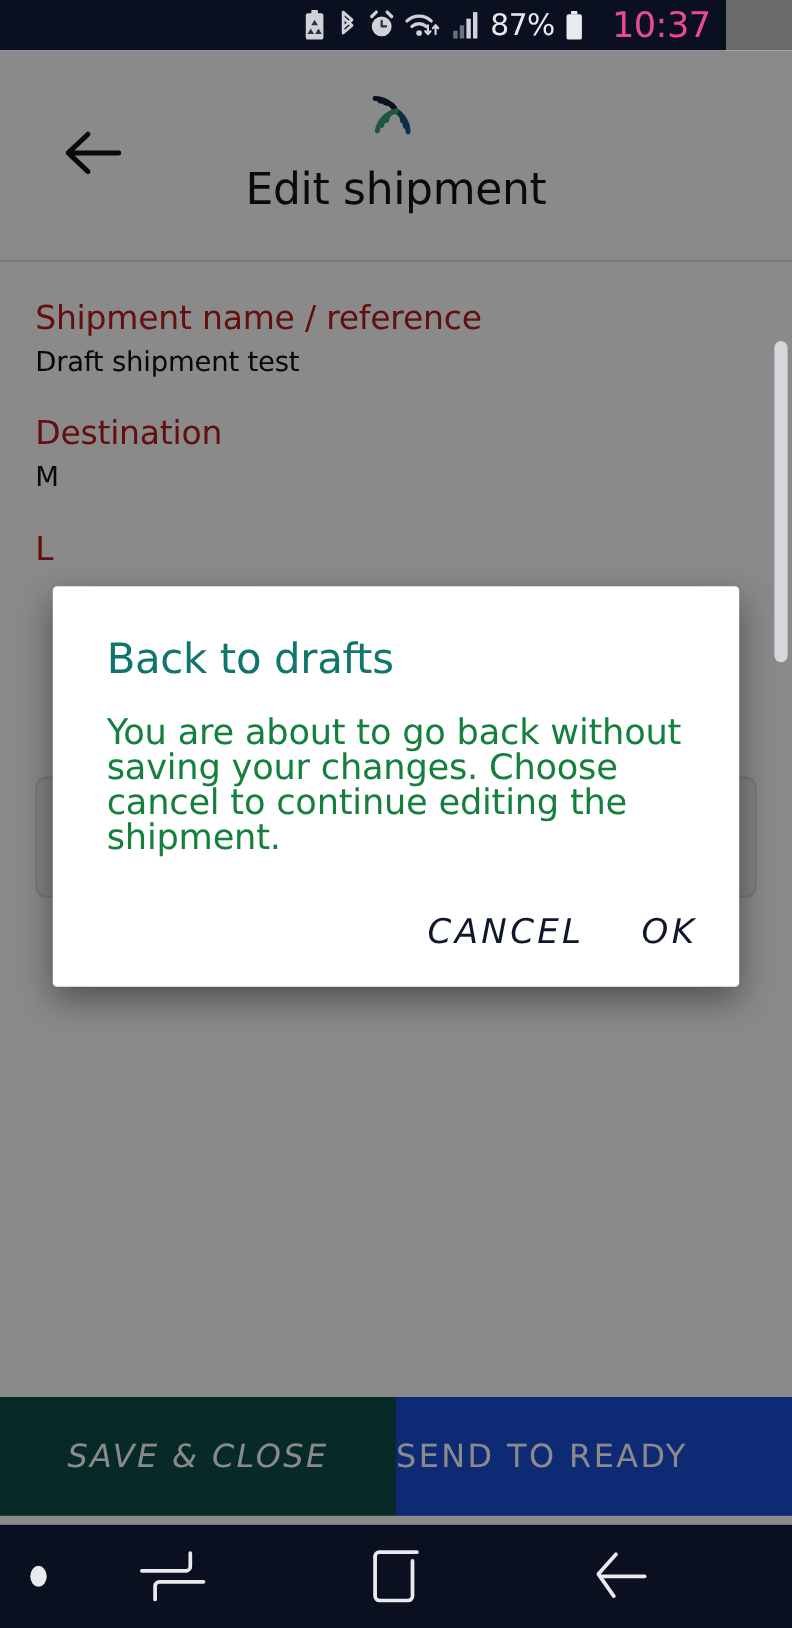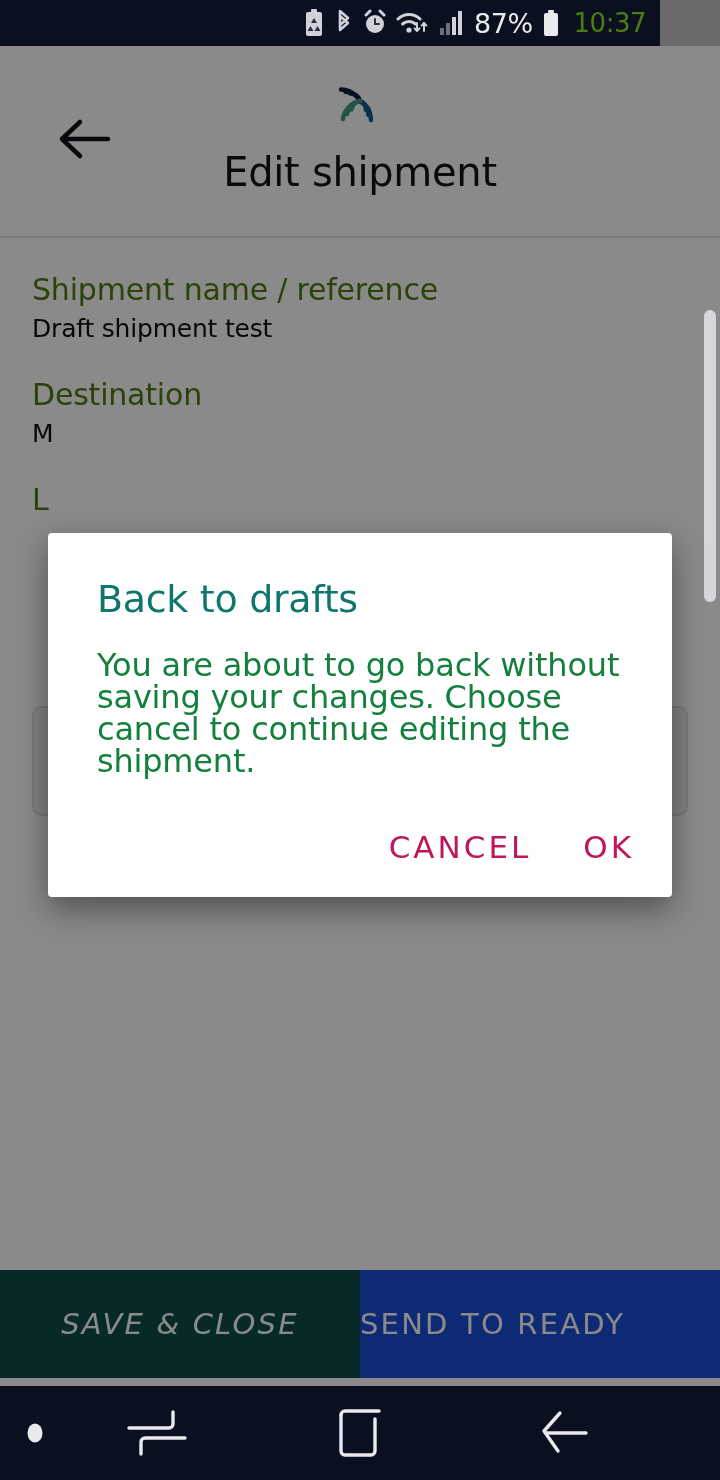--- a/index.html
+++ b/index.html
@@ -13,37 +13,37 @@
 
   
   .statusbar{
     position:absolute; top:0; left:0; width:660px; height:46px;
     background:#0b1020; display:flex; align-items:center;
     justify-content:flex-end; padding-right:14px; gap:9px;
   }
   .statusbar svg{ display:block; }
   .sb-pct{ color:#e9eaee; font-size:27px; font-family:"DejaVu Sans", sans-serif;
            letter-spacing:-0.5px; line-height:1; }
-  .sb-time{ color:#4d7c0f; font-size:26px; letter-spacing:-0.5px; line-height:1; margin-left:5px; }
+  .sb-time{ color:#ec4899; font-size:32px; letter-spacing:-0.5px; line-height:1; margin-left:16px; }
 
   
   .app{ position:absolute; top:46px; left:0; width:720px; height:1434px; background:#ffffff; }
 
   .appbar{ position:relative; height:190px; background:#ffffff; }
   .logo{ position:absolute; left:50%; transform:translateX(-50%); top:26px; width:58px; height:58px; }
   .backarrow{ position:absolute; left:56px; top:72px; width:58px; height:42px; }
   .apptitle{
     position:absolute; left:0; right:0; top:103px; text-align:center;
     font-size:40px; color:#111318; font-weight:400; letter-spacing:-0.3px;
   }
   .divider{ position:absolute; top:190px; left:0; width:720px; height:2px; background:#e3e3e6; }
 
   .form{ position:absolute; top:192px; left:0; width:720px; }
   .field{ padding:0 32px; }
-  .field .lab{ font-size:30px; color:#4d7c0f; margin-top:34px; letter-spacing:-0.2px; }
+  .field .lab{ font-size:30px; color:#b91c1c; margin-top:34px; letter-spacing:-0.2px; }
   .field .val{ font-size:25px; color:#0d0f13; margin-top:7px; letter-spacing:-0.2px; }
 
   .card{
     position:absolute; left:32px; top:660px; width:656px; height:110px;
     background:#f2f2f3; border:2px solid #dfdfe1; border-radius:10px;
   }
 
   
   .actionbar{ position:absolute; left:0; top:1224px; width:720px; height:108px; display:flex; }
   .btn-save{ flex:0 0 360px; background:#0d4f4c; display:flex; align-items:center; justify-content:center;font-style:italic; }
@@ -73,23 +73,23 @@
   }
   .dlg-body{
     position:absolute; left:49px; top:116px; width:528px;
     font-size:32px; color:#15803d; line-height:1.0; letter-spacing:-0.2px;
   }
   .dlg-actions{
     position:absolute; left:0; right:36px; top:292px;
     display:flex; justify-content:flex-end; align-items:center; gap:48px;
   }
   .dlg-btn{
-    color:#be185d; font-size:31px; letter-spacing:3px;
+    color:#0f172a; font-size:31px; letter-spacing:3px;
     background:none; border:none; cursor:pointer;
-    font-family:"DejaVu Sans", sans-serif; padding:4px 2px;
+    font-family:"DejaVu Sans", sans-serif; padding:4px 2px;font-style:italic;
   }
 
   
   .navbar{
     position:absolute; left:0; top:1386px; width:720px; height:94px;
     background:#0b1020; display:flex; align-items:center;
   }
   .nav-dot{ position:absolute; left:35px; top:47px; width:15px; height:19px;
             background:#e9eaee; border-radius:50%; transform:translate(-50%,-50%); }
   .nav-recents{ position:absolute; left:125px; top:22px; width:64px; height:50px; }

